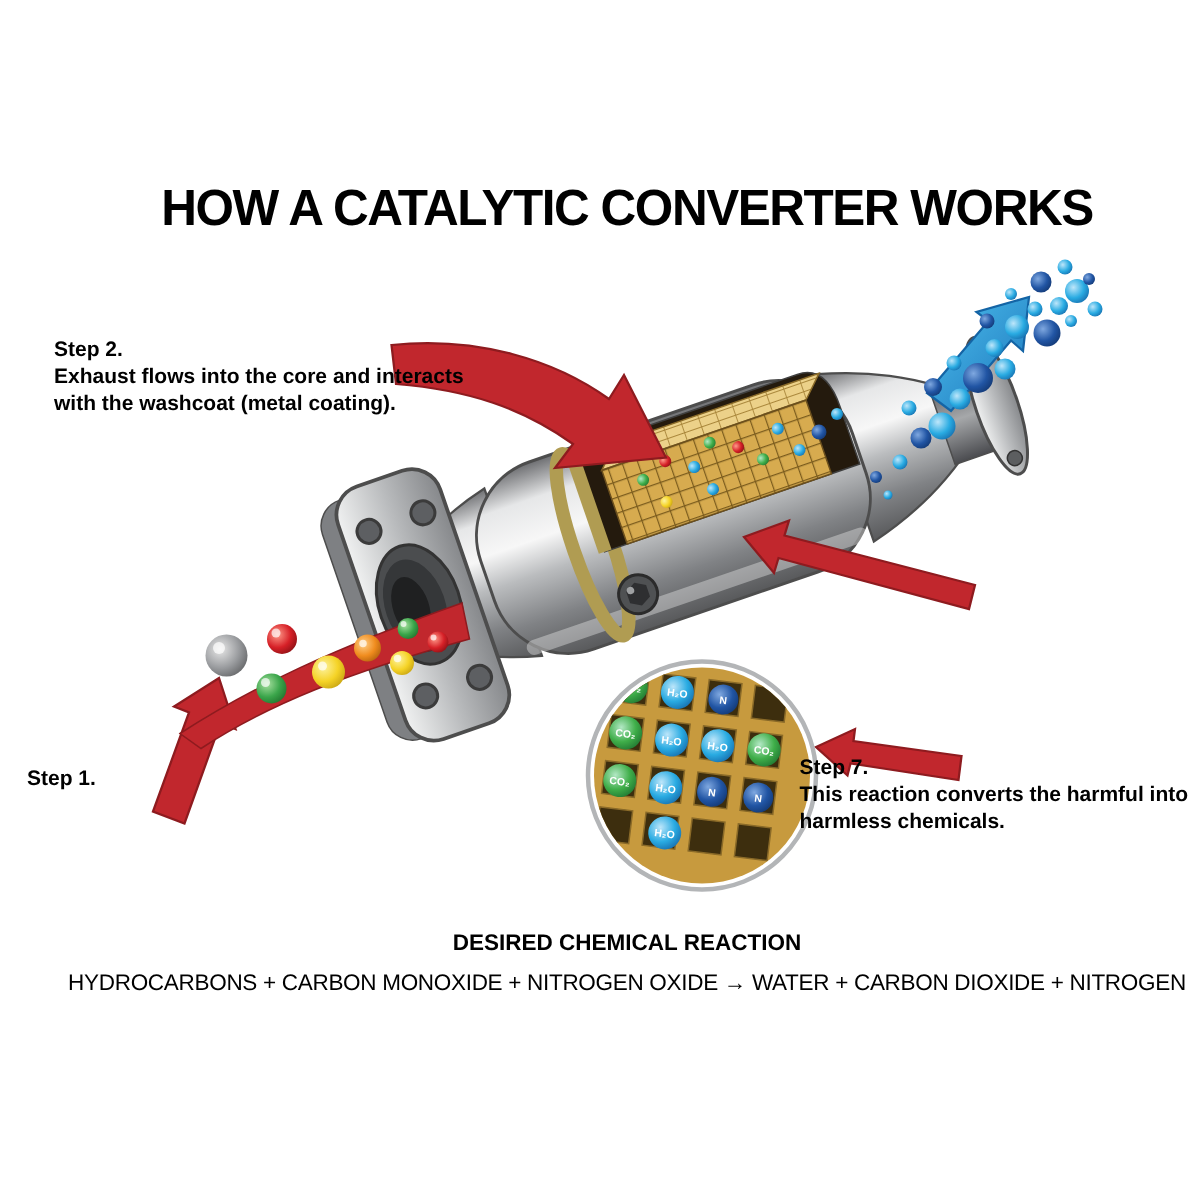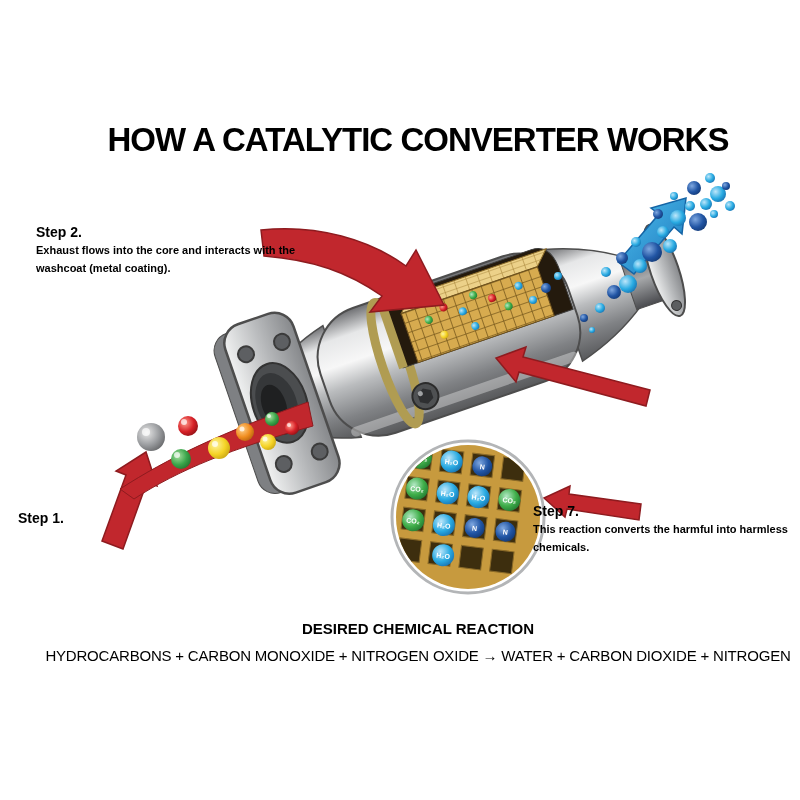--- a/index.html
+++ b/index.html
@@ -3,21 +3,21 @@
 <meta charset="utf-8">
 <style>
   html,body{margin:0;padding:0;background:#fff;}
   .canvas{position:relative;width:800px;height:800px;background:#ffffff;overflow:hidden;
           font-family:"Liberation Sans",sans-serif;color:#000;margin-left:18px;}
   .title{position:absolute;top:120px;left:0;width:800px;text-align:center;
          font-size:34px;font-weight:bold;letter-spacing:-1px;transform:scaleX(.97);}
   .illustration{position:absolute;left:0;top:0;width:800px;height:800px;}
   .step{position:absolute;text-align:left;}
   .step-label{font-weight:bold;font-size:14px;margin-bottom:1px;}
-  .step-text{font-size:11px;font-weight:bold;line-height:18px;}
+  .step-text{font-size:14px;font-weight:bold;line-height:18px;}
   .step1{left:0px;top:510px;width:270px;}
   .step2{left:18px;top:224px;width:278px;}
   .step3{left:505px;top:372px;width:290px;}
   .step4{left:515px;top:503px;width:280px;}
   .reaction-heading{position:absolute;top:620px;left:0;width:800px;text-align:center;
                     font-size:15px;font-weight:bold;}
   .reaction-equation{position:absolute;top:647px;left:0;width:800px;text-align:center;
                      font-size:15px;font-weight:normal;letter-spacing:-0.2px;}
   svg text{font-family:"Liberation Sans",sans-serif;}
 </style>

